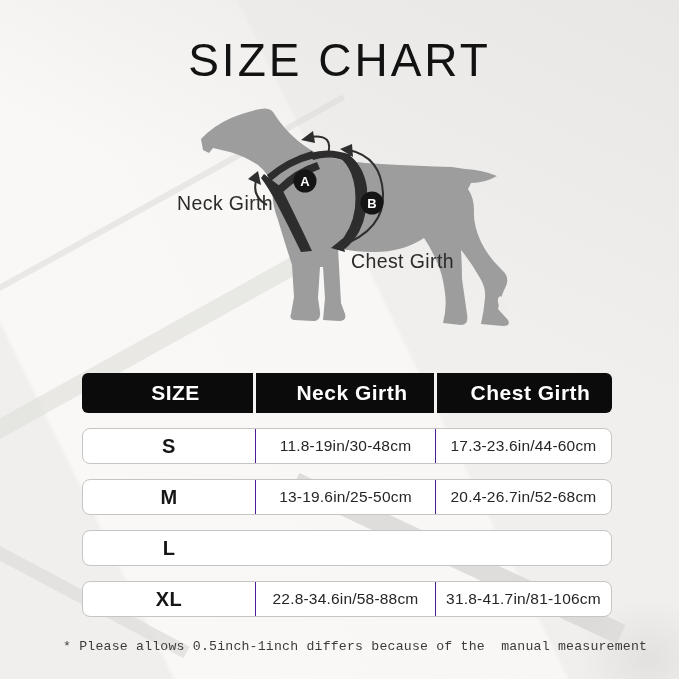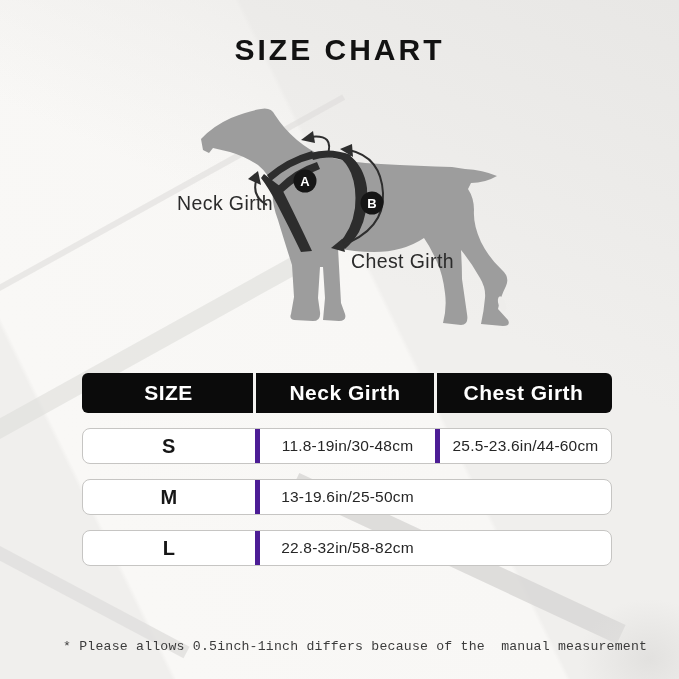--- a/index.html
+++ b/index.html
@@ -14,51 +14,51 @@
   .streak{position:absolute;pointer-events:none;}
   .s1{left:-50px;top:196px;width:420px;height:6px;background:#dcdbd9;opacity:.55;transform:rotate(-29deg);}
   .s2{left:-60px;top:342px;width:400px;height:18px;background:#dedddb;opacity:.6;transform:rotate(-29deg);}
   .s3{left:278px;top:548px;width:360px;height:21px;background:#d7d6d4;opacity:.8;transform:rotate(25deg);}
   .s4{left:-30px;top:592px;width:230px;height:13px;background:#e0dfdd;opacity:.8;transform:rotate(28deg);}
   .corner-shade{position:absolute;right:-40px;bottom:-40px;width:140px;height:120px;
     background:radial-gradient(closest-side,#e2e1df,rgba(226,225,223,0));}
 
   .title{
     position:absolute;left:0;top:33px;width:100%;text-align:center;
-    font-size:30px;font-weight:bold;letter-spacing:3px;color:#121212;
+    font-size:46px;font-weight:normal;letter-spacing:3px;color:#121212;
   }
 
   .illustration{position:absolute;left:140px;top:100px;width:430px;height:245px;}
   .illustration svg{position:absolute;left:0;top:0;}
   .diag-label{position:absolute;font-size:19.5px;color:#2b2b2b;letter-spacing:.4px;white-space:nowrap;}
   .neck-label{left:37px;top:92px;}
   .chest-label{left:211px;top:150px;}
 
   .size-table{position:absolute;left:82px;top:373px;width:530px;}
   .thead{
     position:relative;height:40px;background:#0b0b0b;border-radius:6px;
-    display:grid;grid-template-columns:173px 180px 177px;align-items:center;
+    display:grid;grid-template-columns:173px 180px 177px;align-items:center;padding-left:7px;
   }
   .thead .hcell{
     color:#ffffff;font-size:21px;font-weight:bold;text-align:center;letter-spacing:.5px;
   }
   .hdiv{position:absolute;top:0;bottom:0;width:3px;background:#f4f3f1;}
   .hdiv1{left:171px;} .hdiv2{left:352px;}
 
   .trow{
     position:relative;height:36px;margin-top:15px;background:#ffffff;
     border:1px solid #c6c5c3;border-radius:8px;box-sizing:border-box;
     display:grid;grid-template-columns:172px 180px 176px;align-items:center;
   }
   .trow:first-of-type{margin-top:14px;}
   .trow .cell{
     height:100%;display:flex;align-items:center;justify-content:center;
     box-sizing:border-box;color:#262626;font-size:15.5px;letter-spacing:.2px;white-space:nowrap;
   }
-  .trow .cell + .cell{border-left:5px solid #4c1d95;}
+  .trow .cell + .cell{border-left:1px solid #4c1d95;}
   .trow .size-cell{font-size:20px;font-weight:600;color:#161616;letter-spacing:.5px;}
 
   .footnote{
     position:absolute;left:63px;top:639px;font-size:13.2px;color:#3b3b3b;
     letter-spacing:.2px;white-space:pre-wrap;font-family:Liberation Mono, monospace;
   }
 </style>
 </head>
 <body>
 
@@ -131,27 +131,32 @@
       <div class="hcell">SIZE</div>
       <div class="hcell">Neck Girth</div>
       <div class="hcell">Chest Girth</div>
       <div class="hdiv hdiv1"></div>
       <div class="hdiv hdiv2"></div>
     </div>
 
     <div class="trow">
       <div class="cell size-cell">S</div>
       <div class="cell">11.8-19in/30-48cm</div>
-      <div class="cell">25.5-23.6in/44-60cm</div>
+      <div class="cell">17.3-23.6in/44-60cm</div>
     </div>
     <div class="trow">
       <div class="cell size-cell">M</div>
       <div class="cell">13-19.6in/25-50cm</div>
+      <div class="cell">20.4-26.7in/52-68cm</div>
     </div>
     <div class="trow">
       <div class="cell size-cell">L</div>
-      <div class="cell">22.8-32in/58-82cm</div>
+    </div>
+    <div class="trow">
+      <div class="cell size-cell">XL</div>
+      <div class="cell">22.8-34.6in/58-88cm</div>
+      <div class="cell">31.8-41.7in/81-106cm</div>
     </div>
   </div>
 
   <div class="footnote">* Please allows 0.5inch-1inch differs because of the  manual measurement</div>
 
 </div>
 
 </body></html>

